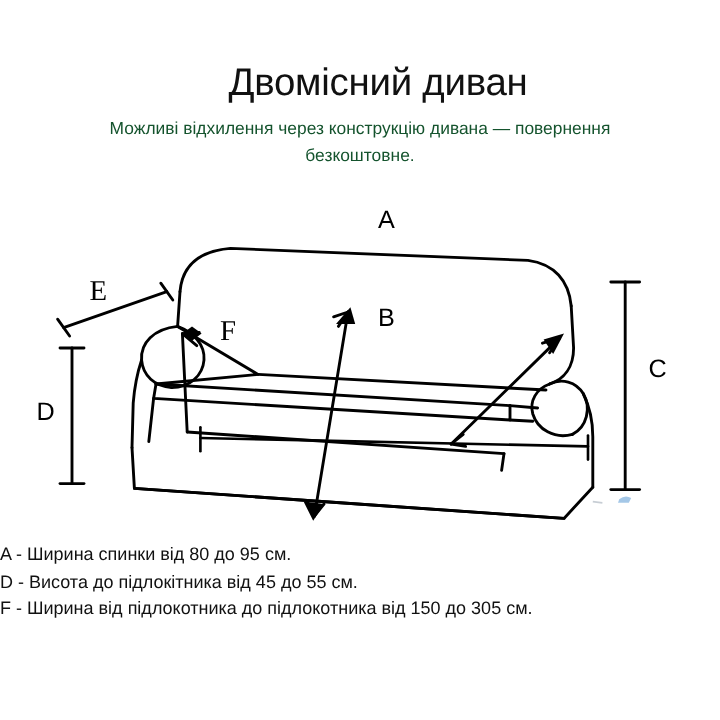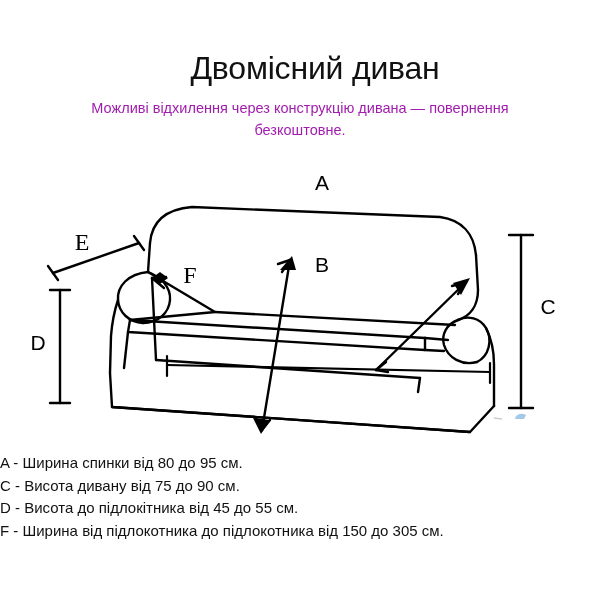--- a/index.html
+++ b/index.html
@@ -37,21 +37,21 @@
     position: absolute;
     left: 50%;
     top: 97px;
     width: 470px;
     margin-left: -235px;
     text-align: center;
     font-family: "Liberation Sans", sans-serif;
     font-size: 14.5px;
     font-weight: 400;
     line-height: 22px;
-    color: #a21caf;
+    color: #14532d;
   }
 
   
   .diagram {
     position: absolute;
     left: 0;
     top: 160px;
     width: 600px;
     height: 285px;
   }
@@ -199,18 +199,17 @@
       <text class="dim-label" x="38" y="190" text-anchor="middle">D</text>
 
       <text class="dim-label-serif" x="82" y="90" text-anchor="middle">E</text>
 
       <text class="dim-label-serif" x="190" y="123" text-anchor="middle">F</text>
     </svg>
   </div>
 
   <div class="legend">
     <div class="legend-item">A - Ширина спинки від 80 до 95 см.</div>
-    <div class="legend-item">C - Висота дивану від 75 до 90 см.</div>
     <div class="legend-item">D - Висота до підлокітника від 45 до 55 см.</div>
     <div class="legend-item">F - Ширина від підлокотника до підлокотника від 150 до 305 см.</div>
   </div>
 
 </div>
 
 </body></html>

